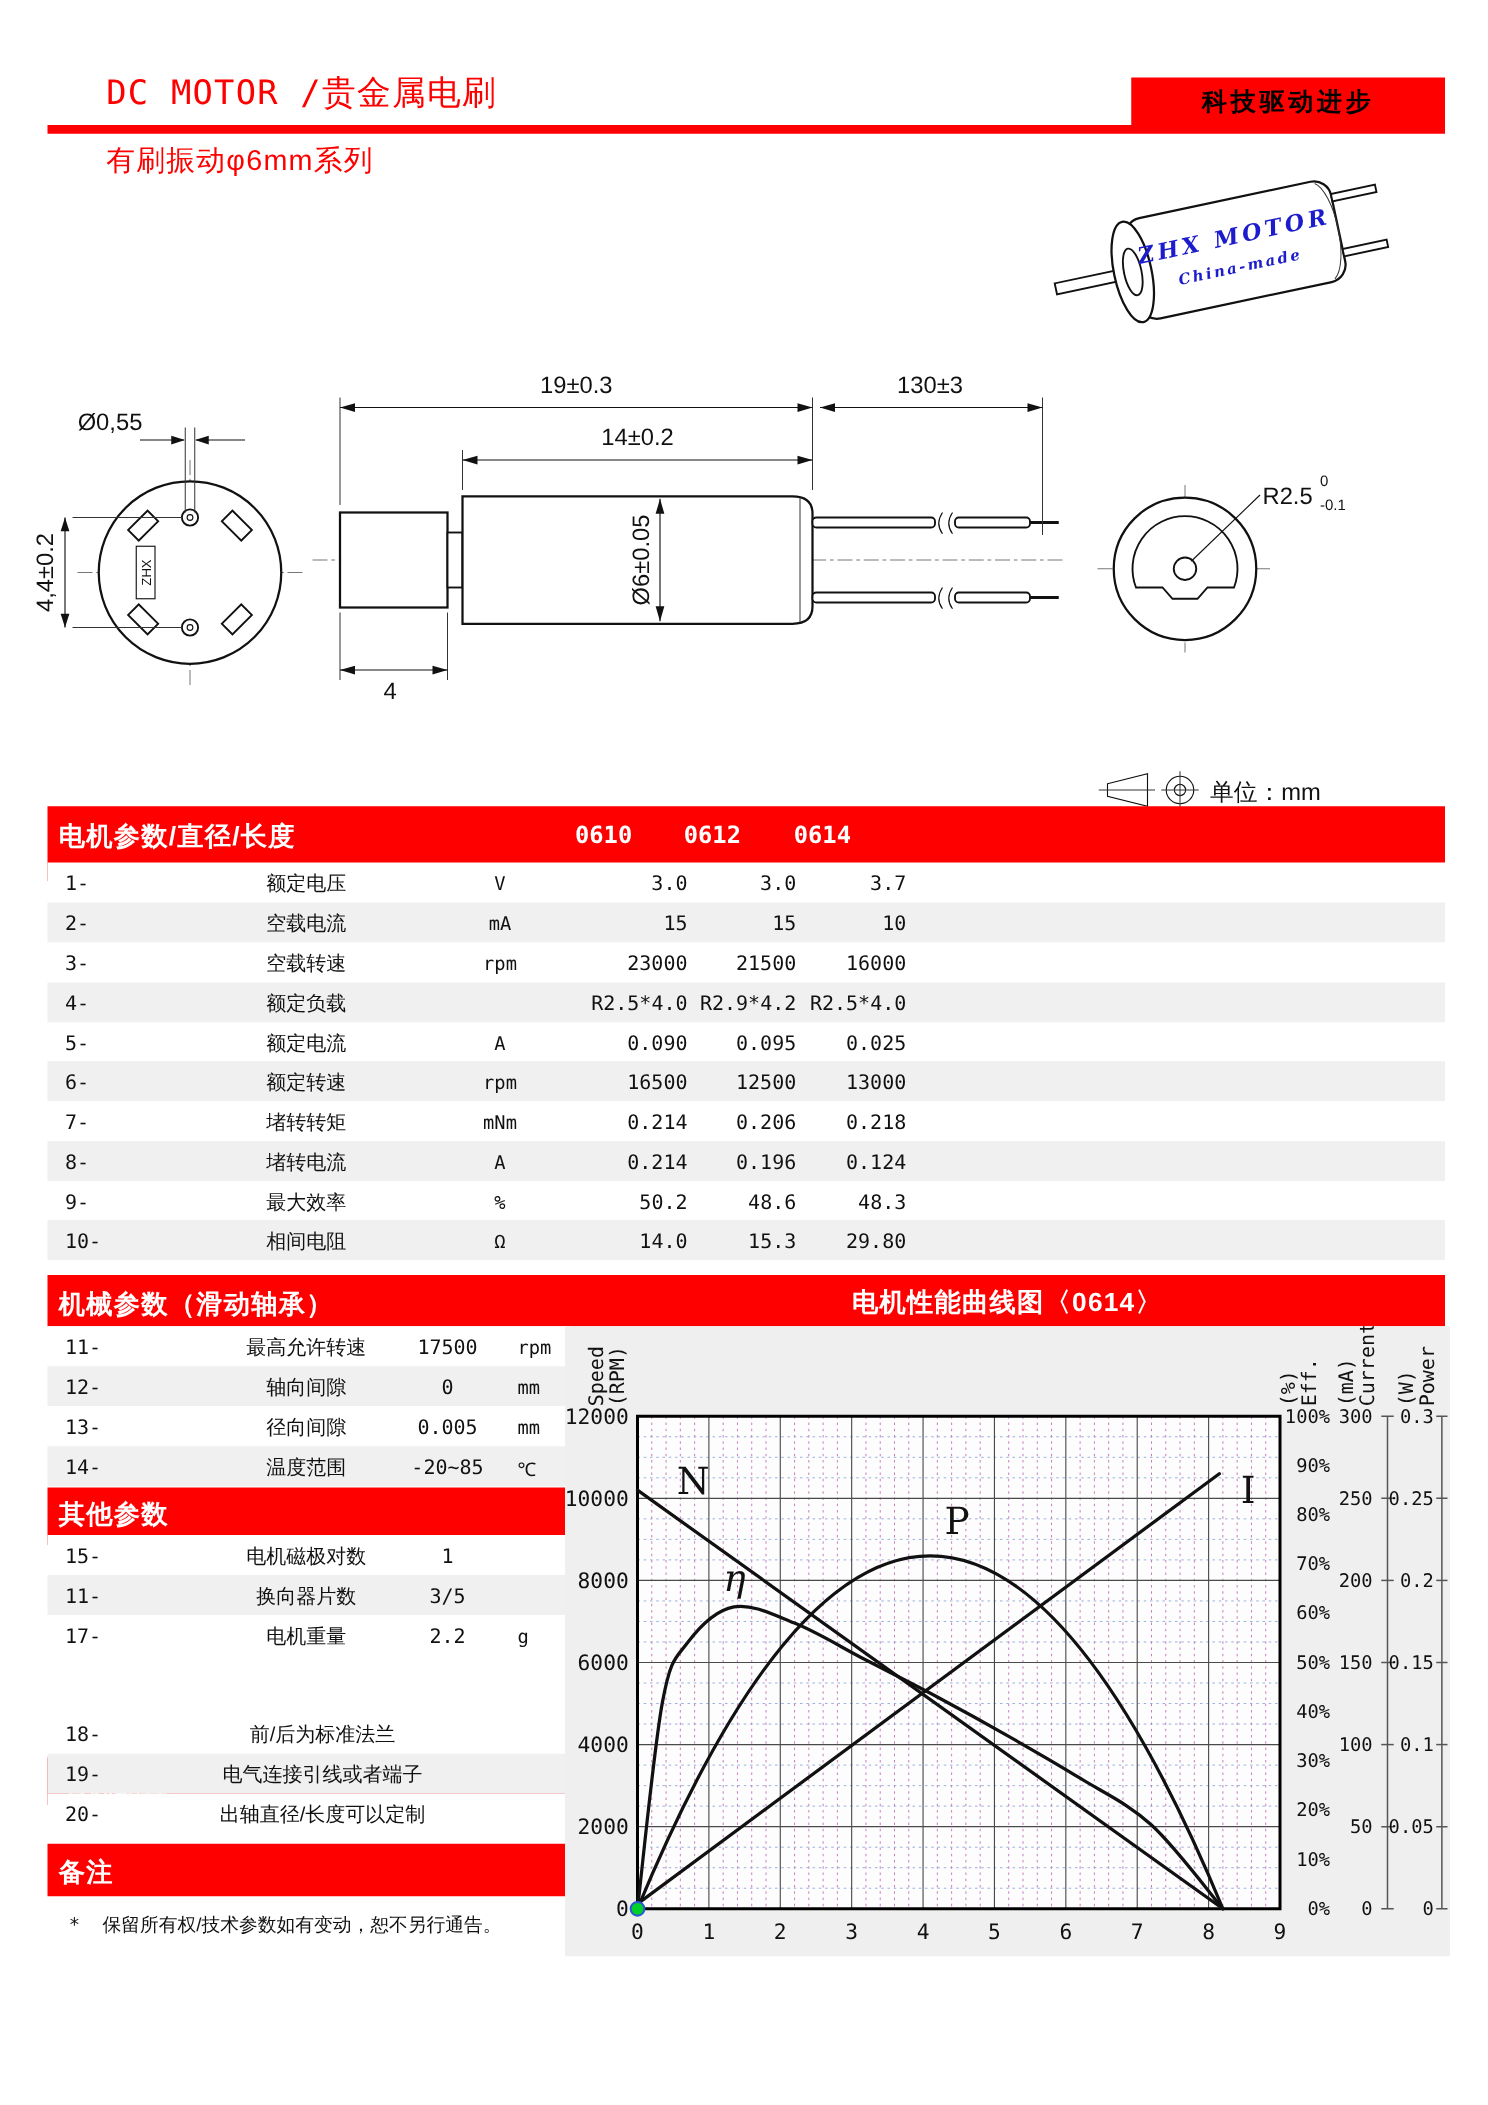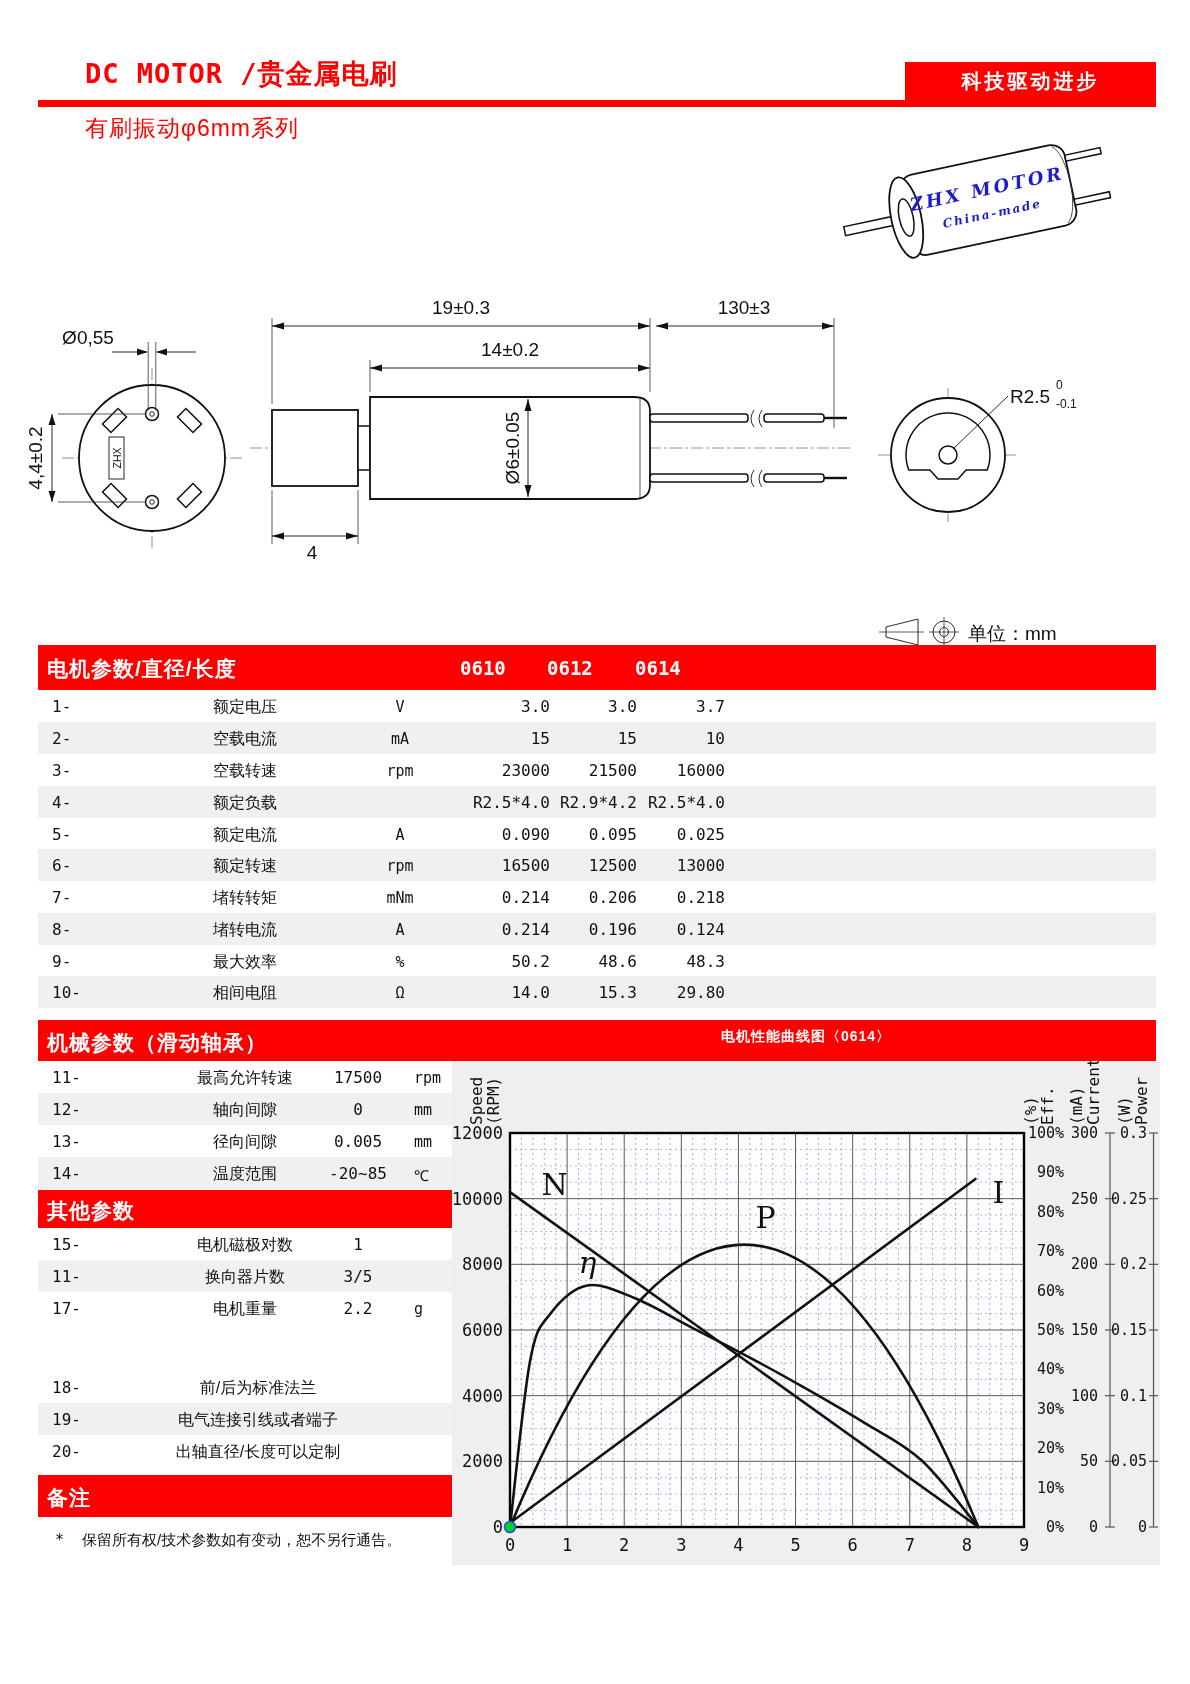--- a/index.html
+++ b/index.html
@@ -1,21 +1,21 @@
 <!DOCTYPE html>
 <html><head>
 <meta charset="utf-8">
 <style>
   html,body{margin:0;padding:0}
   body{width:1190px;height:1684px;position:relative;background:#fff;
        font-family:"Liberation Sans",sans-serif;color:#111;overflow:hidden}
   .abs{position:absolute}
-  .page-title{left:85px;top:56px;color:#fe0000;font-weight:bold;font-size:27px;
+  .page-title{left:85px;top:56px;color:#fe0000;font-weight:normal;font-size:27px;
               font-family:"DejaVu Sans Mono",monospace;letter-spacing:1px}
-  .slogan{left:905px;top:62px;width:251px;height:39px;background:#fe0000;color:#ffffff;
+  .slogan{left:905px;top:62px;width:251px;height:39px;background:#fe0000;color:#000000;
           font-size:20px;font-weight:bold;display:flex;align-items:center;justify-content:center;letter-spacing:3px}
   .rule{left:38px;top:100px;width:1118px;height:7px;background:#fe0000}
   .subtitle{left:85px;top:113px;color:#fe0000;font-weight:normal;font-size:23px;letter-spacing:1px}
   .bar{background:#fe0000;color:#fff;font-weight:bold}
   .bar .t{position:absolute;left:9px;top:9px;font-size:21px;letter-spacing:1px;white-space:nowrap}
   .thead{left:38px;top:645px;width:1118px;height:60px}
   .thead .t{top:10px}
   .thead .c{position:absolute;top:12px;width:90px;font-size:19px;
             font-family:"DejaVu Sans Mono",monospace}
   .c1{left:422px}.c2{left:509px}.c3{left:597px}
@@ -28,21 +28,21 @@
   .nm2{position:absolute;left:50px;top:7px;width:340px;text-align:center;font-size:16px}
   .un{position:absolute;left:332px;top:8px;width:60px;text-align:center;font-size:15px;
       font-family:"DejaVu Sans Mono",monospace}
   .val{position:absolute;top:7px;width:90px;text-align:right;font-size:16px;
        font-family:"DejaVu Sans Mono",monospace}
   .vv{position:absolute;left:275px;top:7px;width:90px;text-align:center;font-size:16px;
       font-family:"DejaVu Sans Mono",monospace}
   .uu{position:absolute;left:376px;top:8px;width:55px;text-align:left;font-size:15px;
       font-family:"DejaVu Sans Mono",monospace}
   .bar2{left:38px;top:1020px;width:1118px;height:41px}
-  .bar2 .ct{position:absolute;left:430px;top:8px;width:676px;text-align:center;font-size:14px;letter-spacing:1px}
+  .bar2 .ct{position:absolute;left:430px;top:8px;width:676px;text-align:center;font-size:21px;letter-spacing:1px}
   .bar3{left:38px;top:1190px;width:418px;height:46px}
   .bar4{left:38px;top:1406px;width:418px;height:38px}
   .bar5{left:38px;top:1475px;width:418px;height:42px}
   .note{left:55px;top:1531px;width:420px;font-size:15px}
   .note .star{font-family:"DejaVu Sans Mono",monospace;margin-right:18px}
   .chart-panel{left:452px;top:1061px;width:708px;height:504px;background:#efefef}
   svg{position:absolute;left:0;top:0}
   .dwg{left:20px;top:280px}
   .photo{left:800px;top:118px}
   

